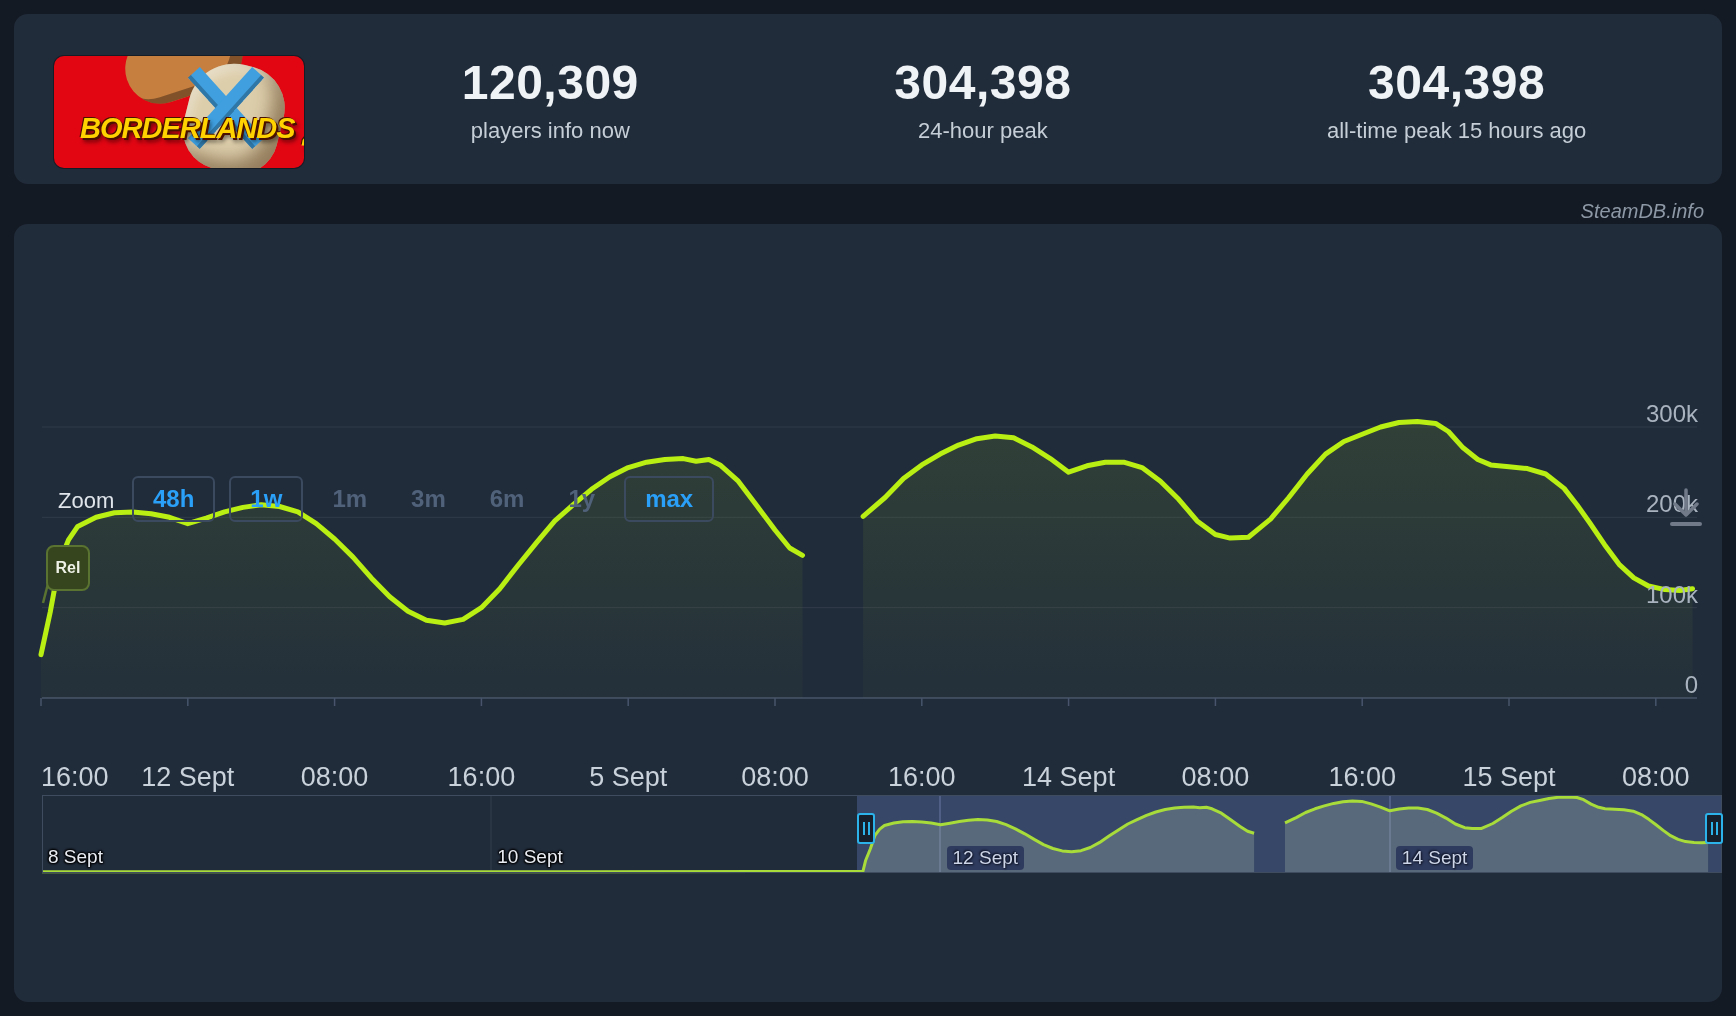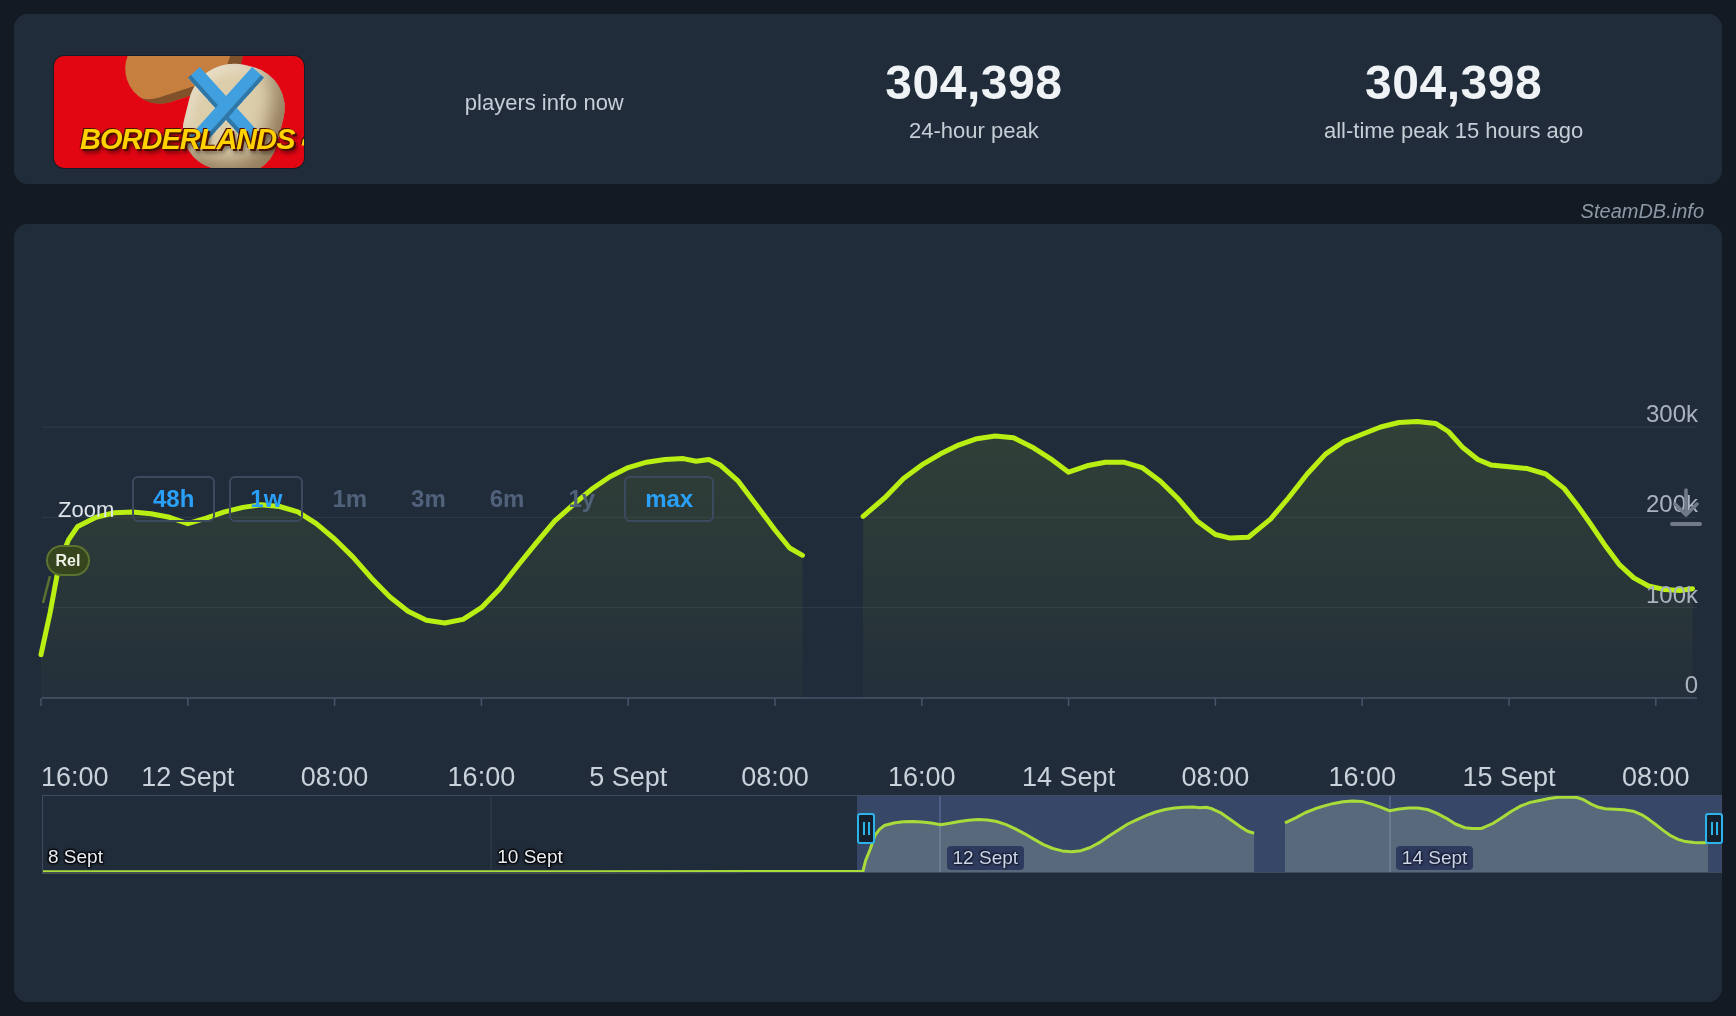--- a/index.html
+++ b/index.html
@@ -14,51 +14,51 @@
            background:#e20613;overflow:hidden;box-shadow:0 0 0 1px rgba(0,0,0,.35);}
   .cap-arm{position:absolute;left:70px;top:-30px;width:120px;height:70px;background:#c77f3f;
            border-radius:40px;transform:rotate(-18deg);box-shadow:inset -10px -8px 0 rgba(0,0,0,.35);}
   .cap-skull{position:absolute;right:22px;top:8px;width:96px;height:108px;background:#ddceab;
            border-radius:46px 42px 38px 40px;transform:rotate(14deg);
            box-shadow:inset -14px -10px 18px rgba(90,60,30,.55), inset 6px 6px 10px rgba(255,255,255,.35);}
   .cap-strap1,.cap-strap2{position:absolute;right:30px;top:44px;width:96px;height:16px;background:#3f9fdf;
            box-shadow:inset 0 -4px 0 rgba(0,0,0,.25);}
   .cap-strap1{transform:rotate(48deg);}
   .cap-strap2{transform:rotate(-48deg);}
-  .cap-logo{position:absolute;left:26px;bottom:12px;display:flex;align-items:flex-end;gap:8px;}
+  .cap-logo{position:absolute;left:26px;bottom:12px;display:flex;align-items:flex-start;gap:8px;}
   .cap-title{font-style:italic;font-weight:bold;font-size:29px;letter-spacing:-1px;color:#ffd200;
            text-shadow:2px 2px 0 #4a1000,-1px -1px 0 #4a1000,3px 4px 4px rgba(0,0,0,.55);}
   .cap-num{font-style:italic;font-weight:bold;font-size:54px;line-height:44px;color:#ffd200;
            text-shadow:3px 3px 0 #4a1000,-1px -1px 0 #4a1000,4px 5px 5px rgba(0,0,0,.55);}
 
   
   .stats{position:absolute;left:320px;top:0;width:1380px;height:170px;display:flex;
          align-items:center;justify-content:space-around;}
   .stat{text-align:center;}
   .stat-value{font-size:48px;font-weight:bold;color:#f0f3f6;letter-spacing:.5px;}
   .stat-label{margin-top:8px;font-size:22px;color:#c5ced6;}
 
   .watermark{position:absolute;right:32px;top:200px;font-size:20px;font-style:italic;color:#8d98a6;}
 
   
-  .zoom-label{position:absolute;left:44px;top:273px;font-size:22px;color:#dfe5ea;z-index:3;}
+  .zoom-label{position:absolute;left:44px;top:264px;font-size:22px;color:#dfe5ea;z-index:3;}
   .zoom-buttons{position:absolute;left:118px;top:252px;display:flex;align-items:center;gap:14px;z-index:3;}
   .zbtn{height:46px;display:flex;align-items:center;justify-content:center;
         font-size:24px;font-weight:bold;border-radius:6px;box-sizing:border-box;cursor:pointer;}
   .zbtn.boxed{border:2px solid #3c4a5f;color:#2aa0f8;padding:0 19px;}
   .zbtn.plain{border:2px solid transparent;color:#50617a;padding:0 13px;}
   .download{position:absolute;left:1648px;top:260px;width:48px;height:50px;z-index:3;cursor:pointer;}
 
   
   #chart{position:absolute;left:0;top:0;width:1736px;height:1016px;z-index:2;}
   #chart svg{position:absolute;left:0;top:0;}
   .ylab{position:absolute;left:1540px;width:158px;text-align:right;font-size:24px;color:#a9b3bf;}
   .xlab{position:absolute;top:762px;font-size:27px;color:#c9d2da;white-space:nowrap;transform:translateX(-50%);}
   .xlab.first{transform:none;}
-  .rel-badge{position:absolute;left:46px;top:545px;width:44px;height:31px;border-radius:16px;
+  .rel-badge{position:absolute;left:46px;top:545px;width:44px;height:46px;border-radius:8px;
         background:#36451d;border:2px solid #5a7330;box-sizing:border-box;
         display:flex;align-items:center;justify-content:center;
         font-size:16px;font-weight:bold;color:#eef1e6;}
   .nav-mask{position:absolute;left:857px;top:796px;width:865px;height:77px;
         background:rgba(101,130,196,0.32);cursor:grab;}
   .nav-frame{position:absolute;left:42px;top:795px;width:1680px;height:78px;
         border:1px solid #3f4b5f;box-sizing:border-box;}
   .navlab{position:absolute;top:846px;font-size:19px;color:#e9edf3;white-space:nowrap;
         text-shadow:1px 1px 2px #000,-1px -1px 2px #000,1px -1px 2px #000,-1px 1px 2px #000;}
   .navlab.in-sel{color:#cdd5e8;background:rgba(38,48,88,0.8);border-radius:4px;padding:1px 6px;
@@ -79,20 +79,21 @@
       <div class="cap-skull"></div>
       <div class="cap-strap1"></div>
       <div class="cap-strap2"></div>
       <div class="cap-logo">
         <span class="cap-title">BORDERLANDS</span>
         <span class="cap-num">4</span>
       </div>
     </div>
     <div class="stats" id="stats-row">
         <div class="stat">
+          <div class="stat-value">120,309</div>
           <div class="stat-label">players info now</div>
         </div>
         <div class="stat">
           <div class="stat-value">304,398</div>
           <div class="stat-label">24-hour peak</div>
         </div>
         <div class="stat">
           <div class="stat-value">304,398</div>
           <div class="stat-label">all-time peak 15 hours ago</div>
         </div>

